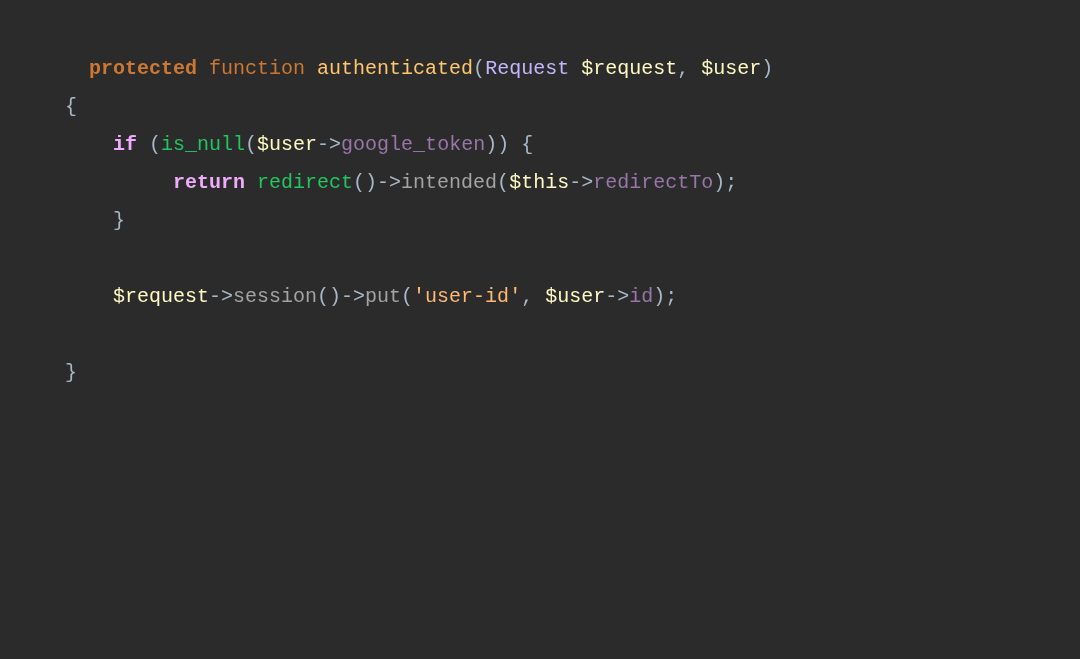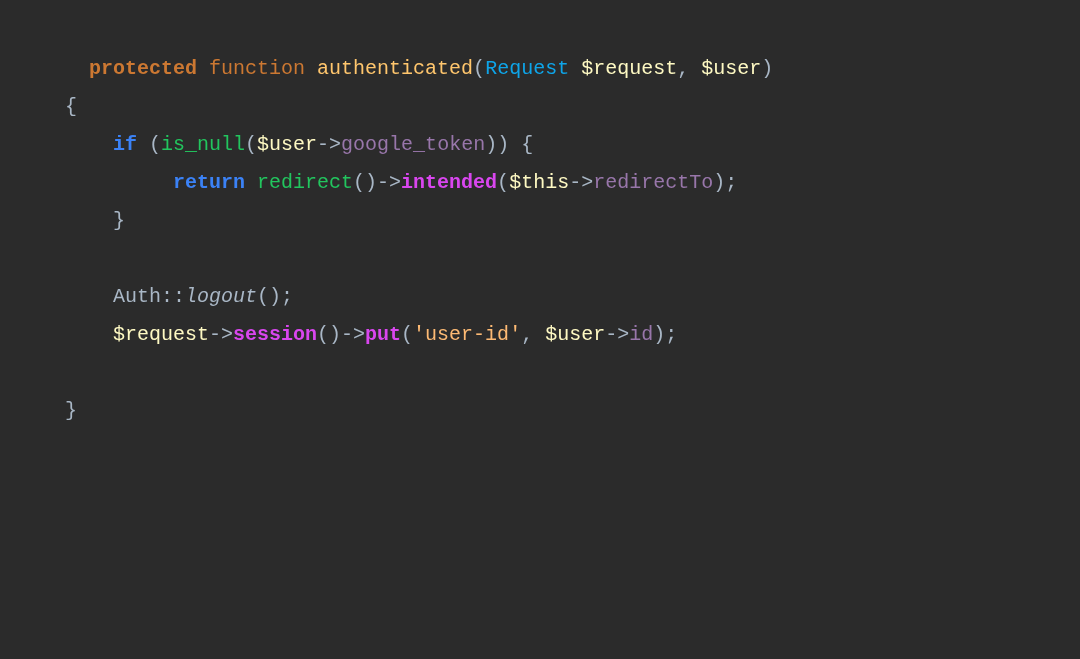--- a/index.html
+++ b/index.html
@@ -18,26 +18,26 @@
       height: 659px;
       overflow: hidden;
     }
     .code-line {
       white-space: pre;
       position: relative;
     }
     .kw-modifier { color: #cc7832; font-weight: bold; margin-left: 24px; }
     .kw-function { color: #cc7832; font-weight: normal; }
     .fn-name { color: #ffc66d; }
-    .type-name { color: #0ea5e9; }
+    .type-name { color: #c4b5fd; }
     .var-name { color: #fef9c3; }
     .punct { color: #a9b7c6; }
-    .kw-control { color: #3b82f6; font-weight: bold; margin-top: 28px; }
+    .kw-control { color: #f0abfc; font-weight: bold; margin-top: 28px; }
     .fn-call { color: #22c55e; }
-    .method-call { color: #d946ef; font-weight: bold; }
+    .method-call { color: #a3a3a3; }
     .prop-name { color: #9876aa; }
     .class-name { color: #a9b7c6; }
     .static-method { color: #a9b7c6; font-style: italic; }
     .string { color: #fdba74; }
     .param-hint {
       color: #787878;
       background-color: rgba(100,100,100,0.15);
       padding: 1px 4px;
       border-radius: 2px;
       font-size: 0.88em;
@@ -57,21 +57,20 @@
   <div class="code-line"><span class="punct">{</span></div>
 
   <div class="code-line indent-1"><span class="kw-control">if</span><span> </span><span class="punct">(</span><span class="fn-call">is_null</span><span class="punct">(</span><span class="var-name">$user</span><span class="operator">-&gt;</span><span class="prop-name">google_token</span><span class="punct">)</span><span class="punct">)</span><span> </span><span class="punct">{</span></div>
 
   <div class="code-line indent-2"> <span class="kw-control">return</span><span> </span><span class="fn-call">redirect</span><span class="punct">()</span><span class="operator">-&gt;</span><span class="method-call">intended</span><span class="punct">(</span><span class="var-name">$this</span><span class="operator">-&gt;</span><span class="prop-name">redirectTo</span><span class="punct">)</span><span class="punct">;</span></div>
 
   <div class="code-line indent-1"><span class="punct">}</span></div>
 
   <div class="code-line">&nbsp;</div>
 
-  <div class="code-line indent-1"><span class="class-name">Auth</span><span class="punct">::</span><span class="static-method">logout</span><span class="punct">()</span><span class="punct">;</span></div>
 
   <div class="code-line indent-1"><span class="var-name">$request</span><span class="operator">-&gt;</span><span class="method-call">session</span><span class="punct">()</span><span class="operator">-&gt;</span><span class="method-call">put</span><span class="punct">(</span><span class="string">'user-id'</span><span class="punct">, </span><span class="var-name">$user</span><span class="operator">-&gt;</span><span class="prop-name">id</span><span class="punct">)</span><span class="punct">;</span></div>
 
   <div class="code-line">&nbsp;</div>
 
 
   <div class="code-line"><span class="punct">}</span></div>
 
 </div>
 

